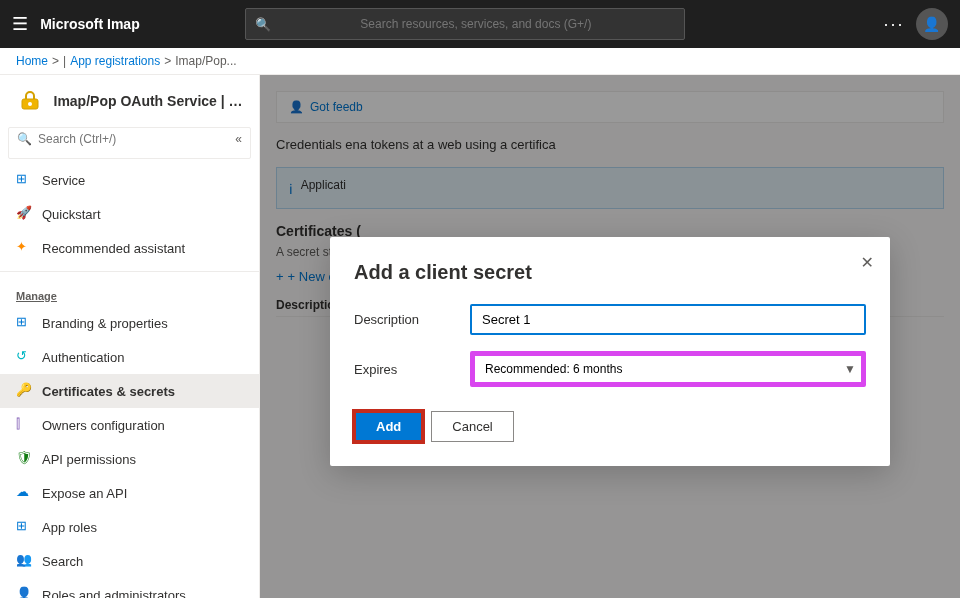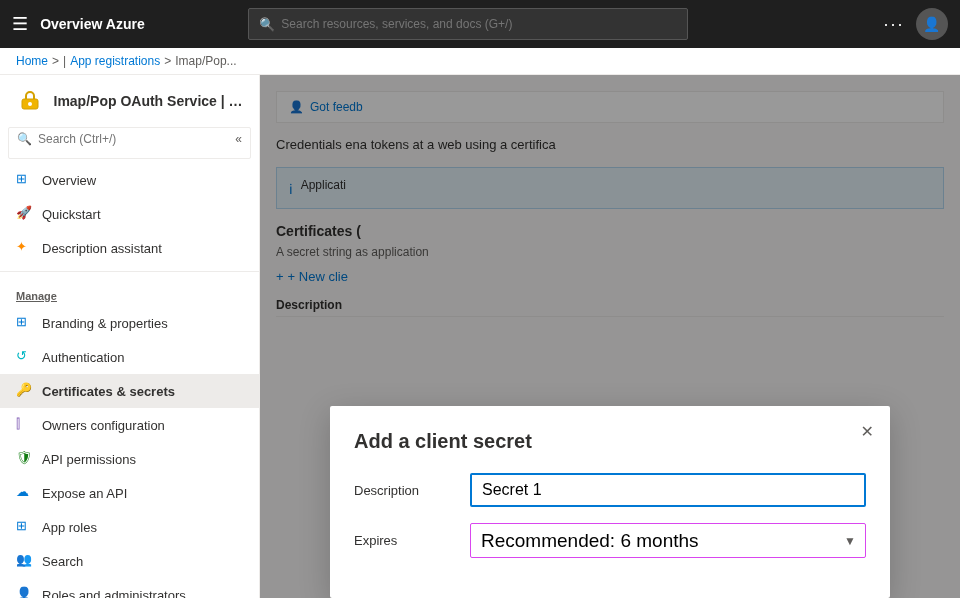--- a/index.html
+++ b/index.html
@@ -29,20 +29,21 @@
       height: 32px;
       gap: 6px;
     }
     .topbar-search input {
       background: transparent;
       border: none;
       outline: none;
       color: #5eead4;
       font-size: 12px;
       width: 100%;
+      text-align: center;
     }
     .topbar-search-icon { color: #aaa; font-size: 13px; }
     .topbar-right { margin-left: auto; display: flex; align-items: center; gap: 12px; }
     .topbar-dots { color: #fff; font-size: 18px; cursor: pointer; letter-spacing: 1px; }
     .topbar-avatar {
       width: 32px; height: 32px; border-radius: 50%;
       background: #555; display: flex; align-items: center; justify-content: center;
       color: #ccc; font-size: 14px; cursor: pointer;
     }
 
@@ -180,21 +181,21 @@
     .table-header-row span { flex: 1; }
 
     .no-data-text { font-size: 13px; color: #605e5c; padding: 8px 0; }
 
     
     .modal-overlay {
       position: absolute;
       top: 0; left: 0; right: 0; bottom: 0;
       background: rgba(0,0,0,0.4);
       display: flex;
-      align-items: flex-end;
+      align-items: center;
       justify-content: center;
       z-index: 100;
     }
     .modal {
       background: #fff;
       width: 560px;
       margin-top: 30px;
       box-shadow: 0 8px 32px rgba(0,0,0,0.2);
       border-radius: 2px;
       padding: 24px;
@@ -213,29 +214,29 @@
       align-items: center;
       margin-bottom: 16px;
       gap: 16px;
     }
     .modal-label { width: 100px; font-size: 13px; color: #323130; font-weight: 400; flex-shrink: 0; }
     .modal-input {
       flex: 1;
       border: 2px solid #0078d4;
       border-radius: 2px;
       padding: 6px 10px;
-      font-size: 16px;
+      font-size: 13px;
       outline: none;
     }
     .modal-select {
       flex: 1;
-      border: 1px solid #d946ef;
+      border: 5px solid #d946ef;
       border-radius: 2px;
       padding: 6px 10px;
-      font-size: 19px;
+      font-size: 12px;
       outline: none;
       background: #fff;
       -webkit-appearance: none;
       cursor: pointer;
     }
     .select-wrapper {
       flex: 1;
       position: relative;
       display: flex;
       align-items: center;
@@ -284,21 +285,21 @@
     .icon-green { color: #107c10; }
     .icon-purple { color: #8764b8; }
     .icon-teal { color: #00b294; }
     .icon-yellow { color: #ffb900; }
   </style>
 </head>
 <body>
 
 <div class="topbar">
   <span class="topbar-menu-icon">☰</span>
-  <span class="topbar-logo">Overview Azure</span>
+  <span class="topbar-logo">Microsoft Imap</span>
   <div class="topbar-search">
     <span class="topbar-search-icon">🔍</span>
     <input type="text" placeholder="Search resources, services, and docs (G+/)" style="">
   </div>
   <div class="topbar-right">
     <span class="topbar-dots">···</span>
     <div class="topbar-avatar">👤</div>
   </div>
 </div>
 
@@ -331,29 +332,29 @@
       <div style="padding: 0 8px 8px; display:flex; align-items:center; border:1px solid #edebe9; margin:0 8px 4px; border-radius:2px;">
         <span style="color:#605e5c; font-size:12px;">🔍</span>
         <input type="text" style="border: none; outline: none; font-size: 12px; color: #ef4444; width: 100%; padding: 4px 6px;" placeholder="Search (Ctrl+/)">
         <button style="background:none;border:none;cursor:pointer;color:#605e5c;font-size:12px;">«</button>
       </div>
 
       <div class="sidebar-scroll">
 
         <div class="sidebar-item">
           <span class="sidebar-item-icon icon-blue">⊞</span>
-          <span>Overview</span>
+          <span>Service</span>
         </div>
         <div class="sidebar-item">
           <span class="sidebar-item-icon icon-cyan">🚀</span>
           <span>Quickstart</span>
         </div>
         <div class="sidebar-item">
           <span class="sidebar-item-icon icon-orange">✦</span>
-          <span>Description assistant</span>
+          <span>Recommended assistant</span>
         </div>
 
         <hr class="sidebar-divider">
         <div class="sidebar-section-label">Manage</div>
 
         <div class="sidebar-item">
           <span class="sidebar-item-icon icon-blue">⊞</span>
           <span>Branding &amp; properties</span>
         </div>
         <div class="sidebar-item">
@@ -438,18 +439,22 @@
                 <option>3 months</option>
                 <option>12 months</option>
                 <option>18 months</option>
                 <option>24 months</option>
                 <option>Custom</option>
               </select>
               <span class="select-chevron">▼</span>
             </div>
           </div>
 
+          <div class="modal-footer">
+            <button class="btn-primary">Add</button>
+            <button class="btn-secondary">Cancel</button>
+          </div>
         </div>
       </div>
 
     </div>
   </div>
 </div>
 
 </body></html>

